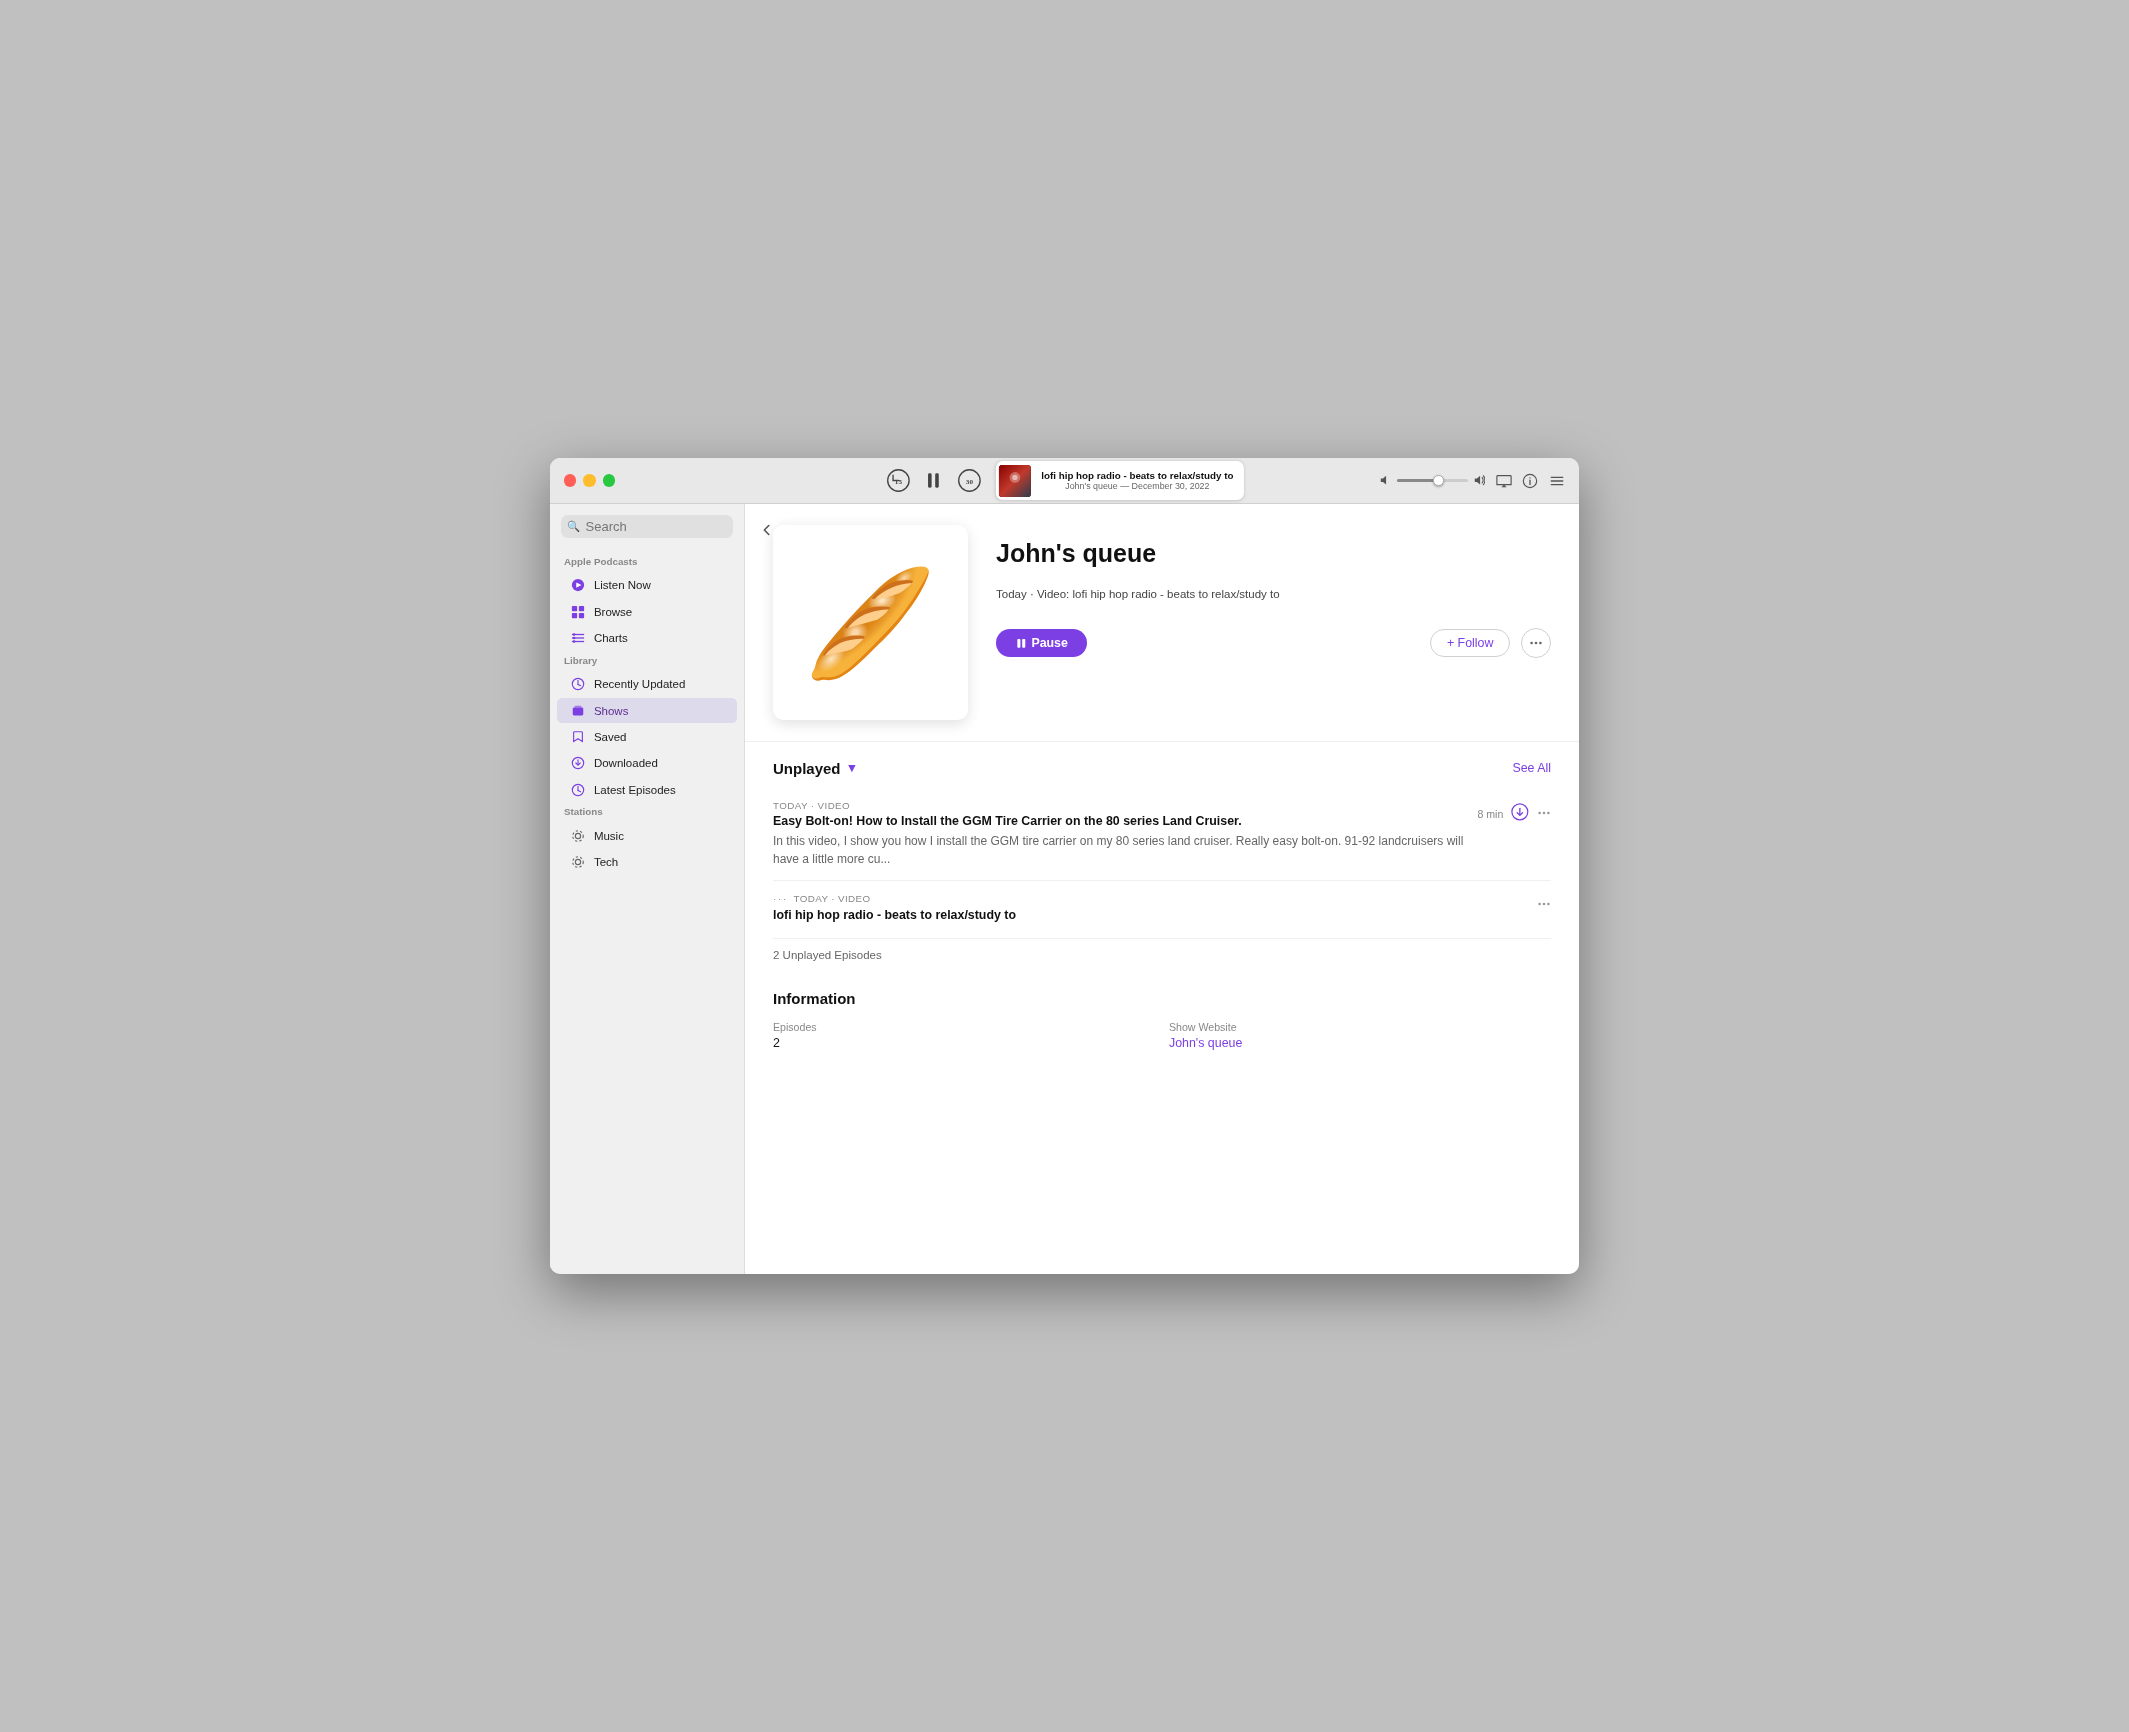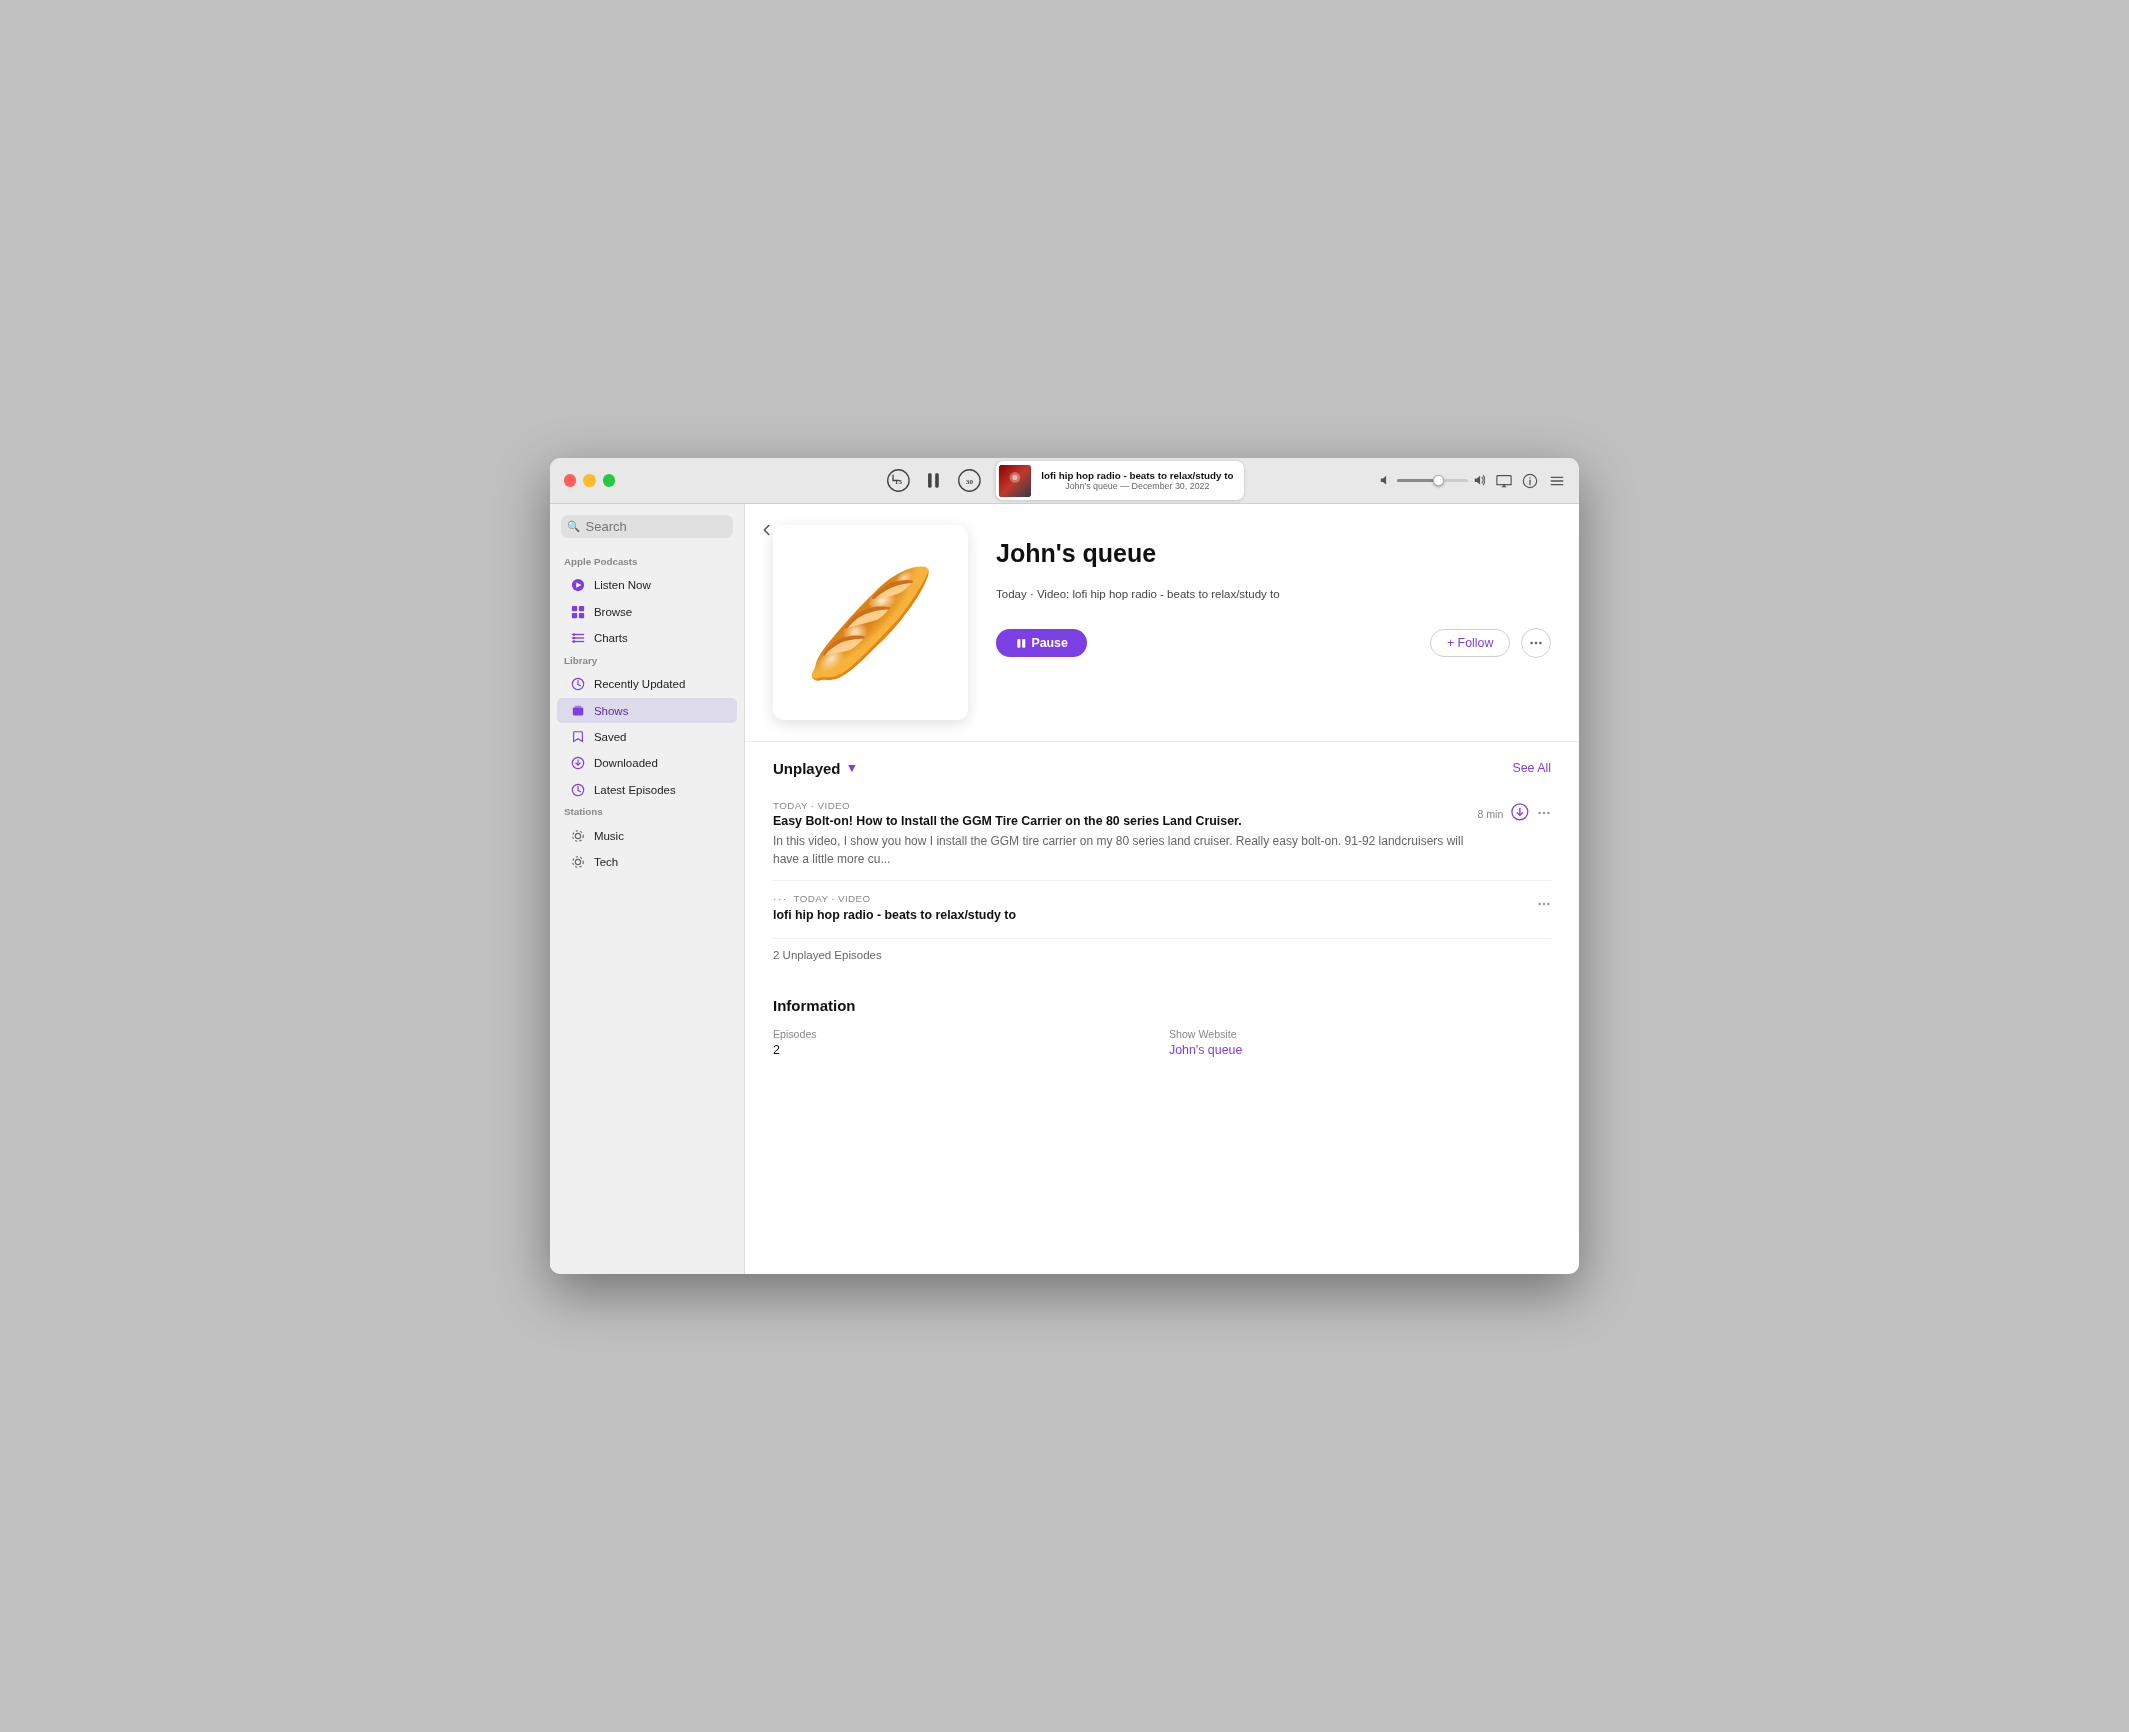--- a/index.html
+++ b/index.html
@@ -419,21 +419,21 @@
       cursor: pointer;
       color: #888;
       font-size: 14px;
     }
     .unplayed-count {
       font-size: 11.5px;
       color: #666;
       padding: 10.6px 0 3.5px 0;
     }
     .info-section {
-      margin-top: 32px;
+      margin-top: 25px;
     }
     .info-title {
       font-size: 15px;
       font-weight: 700;
       color: #111;
       margin-bottom: 14px;
     }
     .info-grid {
       display: grid;
       grid-template-columns: 1fr 1fr;

